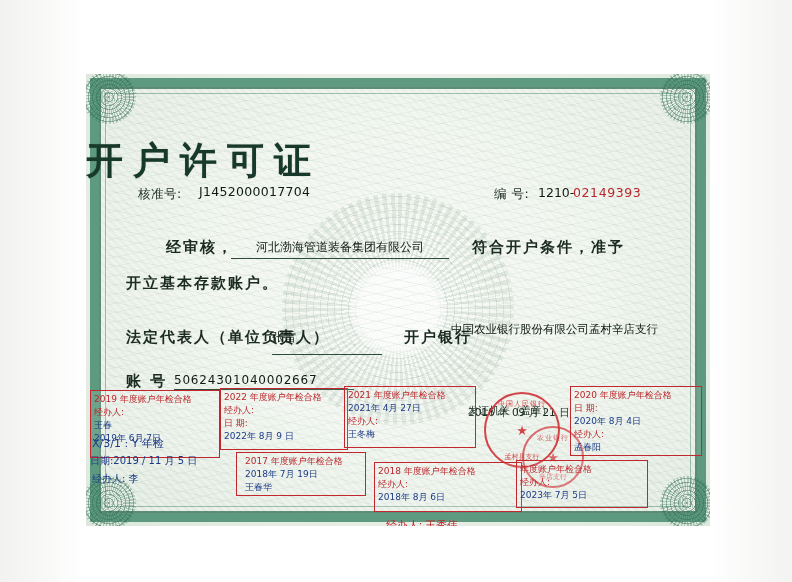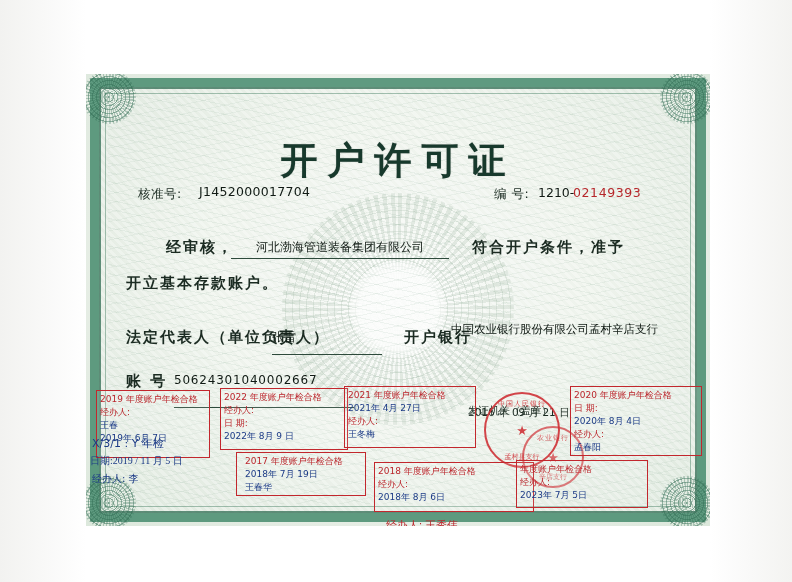--- a/index.html
+++ b/index.html
@@ -103,21 +103,20 @@
       repeating-linear-gradient(12deg, rgba(120,160,135,.10) 0 1px, rgba(255,255,255,0) 1px 9px),
       repeating-linear-gradient(-12deg, rgba(120,160,135,.09) 0 1px, rgba(255,255,255,0) 1px 9px);
     pointer-events: none;
   }
 
   
   .title {
     position: absolute;
     left: 0; right: 0;
     top: 62px;
-    text-align: center;
     font-family: "DejaVu Serif", "Liberation Serif", serif;
     font-weight: 700;
     font-size: 37px;
     letter-spacing: 10px;
     color: #17392c;
     text-shadow: 0 0 1px rgba(0,0,0,.35);
   }
   .row { position: absolute; font-family: "DejaVu Sans", sans-serif; color: #1b2b22; }
   .lbl { font-size: 12.5px; letter-spacing: .5px; }
   .lbl-b { font-size: 15px; font-weight: 700; letter-spacing: 2px; }
@@ -135,21 +134,21 @@
   #line1-company { left: 145px; top: 165px; width: 218px; text-align: center; padding-bottom: 2px; }
   #line1-tail    { left: 386px; top: 164px; }
   #line2         { left: 40px;  top: 200px; }
 
   #legal-label   { left: 40px;  top: 254px; }
   #legal-name    { left: 186px; top: 255px; width: 110px; padding-bottom: 8px; }
   #bank-label    { left: 318px; top: 254px; }
   #bank-name     { left: 365px; top: 248px; width: 240px; font-size: 11.5px; }
 
   #acct-label    { left: 40px;  top: 298px; }
-  #acct-value    { left: 88px;  top: 299px; width: 180px; padding-bottom: 20px; letter-spacing: .8px; }
+  #acct-value    { left: 88px;  top: 299px; width: 180px; padding-bottom: 2px; letter-spacing: .8px; }
 
   
   .stamp {
     position: absolute;
     border: 1.6px solid #c2272d;
     color: #bb262c;
     font-family: "DejaVu Sans", sans-serif;
     font-size: 9px;
     line-height: 13px;
     padding: 2px 3px;
@@ -259,21 +258,21 @@
       <div class="ring-text">中国人民银行</div>
       <div class="star">★</div>
       <div class="bot-text">孟村县支行</div>
     </div>
     <div class="seal" style="left:436px; top:352px; width:58px; height:58px; opacity:.7;">
       <div class="ring-text">农业银行</div>
       <div class="star">★</div>
       <div class="bot-text">辛店支行</div>
     </div>
 
-    <div class="stamp" style="left:4px; top:316px; width:114px; height:68px;margin-left:6px;">
+    <div class="stamp" style="left:4px; top:316px; width:130px; height:68px;">
       <div class="ln">2019 年度账户年检合格</div>
       <div class="ln">经办人:</div>
       <div class="ln hand">王春</div>
       <div class="ln hand">2019年 6月 7日</div>
     </div>
 
     <div class="stamp" style="left:134px; top:314px; width:128px; height:62px;">
       <div class="ln">2022 年度账户年检合格</div>
       <div class="ln">经办人:</div>
       <div class="ln">日  期:</div>
@@ -294,31 +293,31 @@
       <div class="ln">经办人:</div>
       <div class="ln hand">孟春阳</div>
     </div>
 
     <div class="stamp" style="left:150px; top:378px; width:130px; height:44px;padding-left:8px;">
       <div class="ln">2017 年度账户年检合格</div>
       <div class="ln hand">2018年 7月 19日</div>
       <div class="ln hand">王春华</div>
     </div>
 
-    <div class="stamp" style="left:288px; top:388px; width:160px; height:50px;">
+    <div class="stamp" style="left:288px; top:388px; width:148px; height:50px;">
       <div class="ln">2018 年度账户年检合格</div>
       <div class="ln">经办人:</div>
       <div class="ln hand">2018年 8月 6日</div>
     </div>
 
     <div class="stamp" style="left:430px; top:386px; width:132px; height:48px;">
       <div class="ln">年度账户年检合格</div>
       <div class="ln">经办人:</div>
       <div class="ln hand">2023年 7月 5日</div>
     </div>
 
     <div class="hand-scribble" style="left:6px; top:362px;">X/3/1 : Y 年检</div>
-    <div class="hand-scribble" style="left:4px; top:380px; font-size:10px;font-family:Liberation Serif, serif;">日期:2019 / 11 月 5 日</div>
+    <div class="hand-scribble" style="left:4px; top:380px; font-size:10px;">日期:2019 / 11 月 5 日</div>
     <div class="hand-scribble" style="left:6px; top:398px; font-size:10px;">经办人: 李</div>
     <div class="hand-red" style="left:300px; top:444px; font-size:11px;">经办人: 王秀伟</div>
 
   </div>
 </div>
 
 </body></html>

